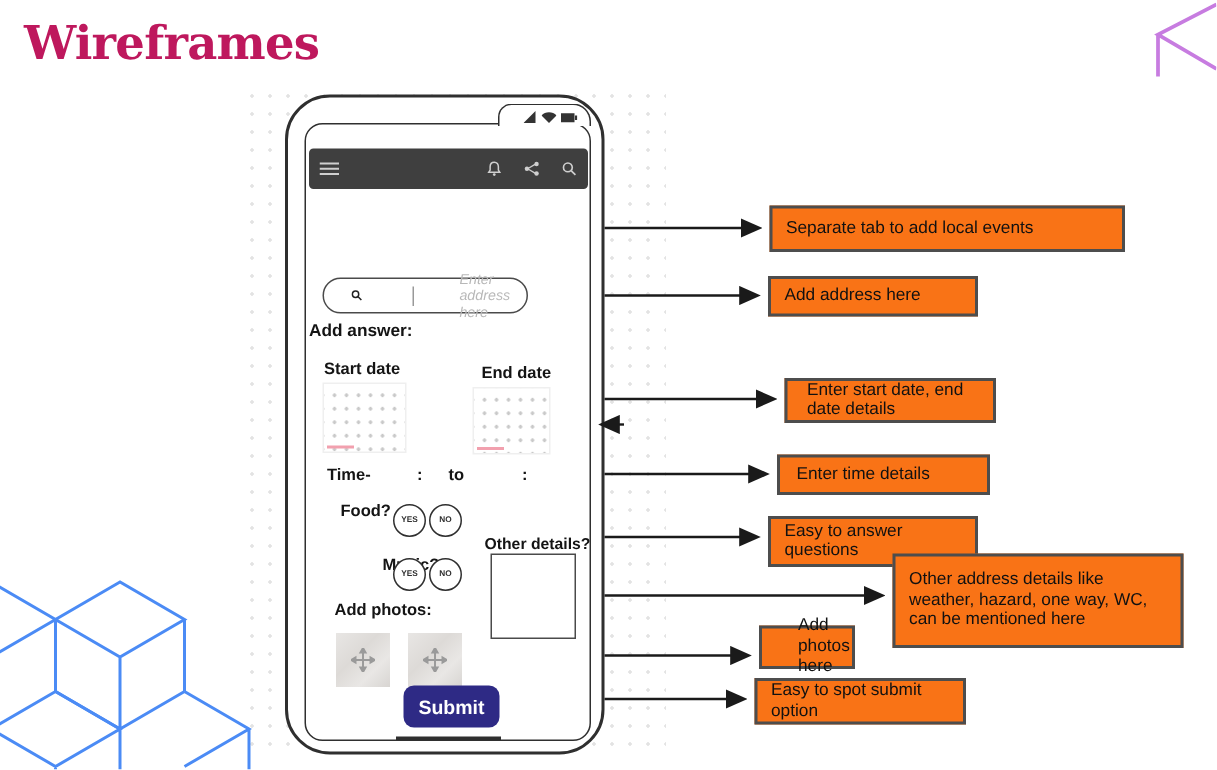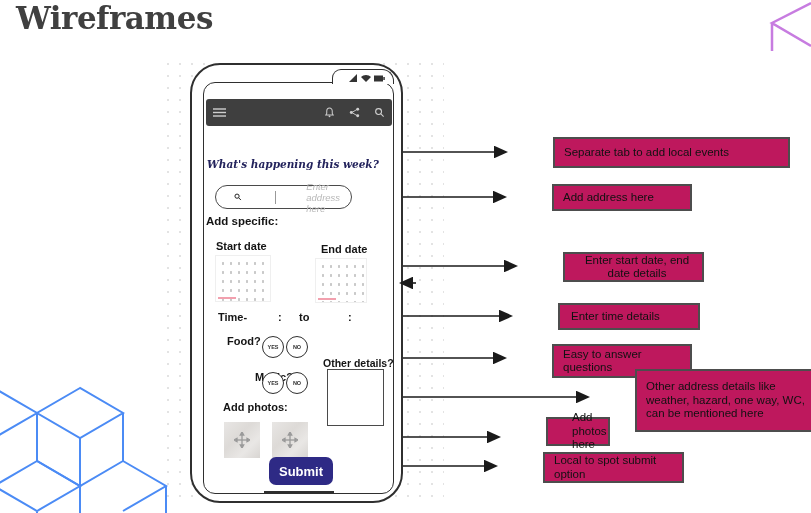--- a/index.html
+++ b/index.html
@@ -1,20 +1,20 @@
 <!DOCTYPE html>
 <html><head>
 <meta charset="utf-8">
 <style>
   * { margin:0; padding:0; box-sizing:border-box; }
   body { background:#ffffff; font-family:"Liberation Sans", sans-serif; }
   .canvas { position:relative; width:811px; height:513px; background:#ffffff; overflow:hidden; }
 
-  .page-title { position:absolute; left:16px; top:0; font-family:"DejaVu Serif", serif;
-    font-weight:bold; font-size:31px; color:#404040; letter-spacing:-0.5px; }
+  .page-title { position:absolute; left:16px; top:11px; font-family:"DejaVu Serif", serif;
+    font-weight:bold; font-size:31px; color:#be185d; letter-spacing:-0.5px; }
 
   .dots { position:absolute; left:162px; top:58px; width:282px; height:448px;
     background-image:radial-gradient(#e3e3e3 1px, transparent 1.3px);
     background-size:12px 12px; z-index:0; }
 
   
   .phone { position:absolute; left:190px; top:63px; width:213px; height:440px;
     border:2.5px solid #2f2f2f; border-radius:30px; background:#ffffff; z-index:1; }
   .screen { position:absolute; left:11px; top:17px; width:191px; height:412px;
     border:1.5px solid #2f2f2f; border-radius:12px; background:#ffffff; }
@@ -55,26 +55,26 @@
   .photo { position:absolute; width:36px; height:36px;
     background:linear-gradient(135deg,#e8e6e4 0%,#dddad7 40%,#e9e7e5 70%,#d8d5d2 100%);
     display:flex; align-items:center; justify-content:center; }
 
   .submit-btn { position:absolute; left:77px; top:392px; width:64px; height:28px;
     background:#2e2a85; border-radius:7px; color:#ffffff; font-weight:bold; font-size:13px;
     display:flex; align-items:center; justify-content:center; border:none; }
   .home-bar { position:absolute; left:72px; top:426px; width:70px; height:3px; background:#2f2f2f; }
 
   
-  .ann { position:absolute; background:#be185d; border:2px solid #4d4d4d;
+  .ann { position:absolute; background:#f97316; border:2px solid #4d4d4d;
     font-size:11.5px; line-height:13.5px; color:#111111; padding:2px 6px 2px 9px;
-    display:flex; align-items:center; z-index:3;margin-left:40px; }
+    display:flex; align-items:center; z-index:3; }
   .ann-1 { left:513px; top:137px; width:237px; height:31px; }
   .ann-2 { left:512px; top:184px; width:140px; height:27px; }
-  .ann-3 { left:523px; top:252px; width:141px; height:30px; padding-left:13px;text-align:center; }
+  .ann-3 { left:523px; top:252px; width:141px; height:30px; padding-left:13px; }
   .ann-4 { left:518px; top:303px; width:142px; height:27px; padding-left:11px; }
   .ann-5 { left:512px; top:344px; width:140px; height:34px; }
   .ann-6 { left:595px; top:369px; width:194px; height:63px; z-index:5; }
   .ann-7 { left:506px; top:417px; width:64px; height:29px;padding-left:24px; }
   .ann-8 { left:503px; top:452px; width:141px; height:31px; }
 
   .overlay { position:absolute; left:0; top:0; width:811px; height:513px;
     pointer-events:none; z-index:2; }
 </style>
 </head>
@@ -159,32 +159,31 @@
           </svg>
       </span>
       <span class="icon-btn">
         <svg width="11" height="11" viewBox="0 0 12 12">
             <circle cx="5" cy="5" r="3.2" fill="none" stroke="#cfcfcf" stroke-width="1.2"></circle>
             <line x1="7.5" y1="7.5" x2="10.5" y2="10.5" stroke="#cfcfcf" stroke-width="1.2"></line>
           </svg>
       </span>
     </div>
 
-    <div class="subheading">What's happening this week?</div>
 
     <div class="search-pill">
       <svg width="14" height="14" viewBox="0 0 14 14">
           <circle cx="5.5" cy="5.5" r="3.8" fill="none" stroke="#222" stroke-width="1.8"></circle>
           <line x1="8.5" y1="8.5" x2="12.5" y2="12.5" stroke="#222" stroke-width="1.8"></line>
         </svg>
       <span class="search-cursor"></span>
       <span class="search-placeholder">Enter address here</span>
     </div>
 
-    <div class="lbl" style="left:14px; top:150px; font-size:11.5px;">Add specific:</div>
+    <div class="lbl" style="left:14px; top:150px; font-size:11.5px;">Add answer:</div>
 
     <div class="lbl" style="left:24px; top:175px; font-size:11px;">Start date</div>
     <div class="lbl" style="left:129px; top:178px; font-size:11px;">End date</div>
 
     <div class="calendar" style="left:23px; top:190px; width:56px; height:47px;">
       <span class="cal-pink"></span>
     </div>
     <div class="calendar" style="left:123px; top:193px; width:52px; height:45px;">
       <span class="cal-pink"></span>
     </div>
@@ -236,15 +235,15 @@
     <div class="home-bar"></div>
   </div>
 
   <div class="ann ann-1">Separate tab to add local events</div>
   <div class="ann ann-2">Add address here</div>
   <div class="ann ann-3">Enter start date, end date details</div>
   <div class="ann ann-4">Enter time details</div>
   <div class="ann ann-5">Easy to answer questions</div>
   <div class="ann ann-6">Other address details like weather, hazard, one way, WC, can be mentioned here</div>
   <div class="ann ann-7">Add photos here</div>
-  <div class="ann ann-8">Local to spot submit option</div>
+  <div class="ann ann-8">Easy to spot submit option</div>
 
 </div>
 
 </body></html>

